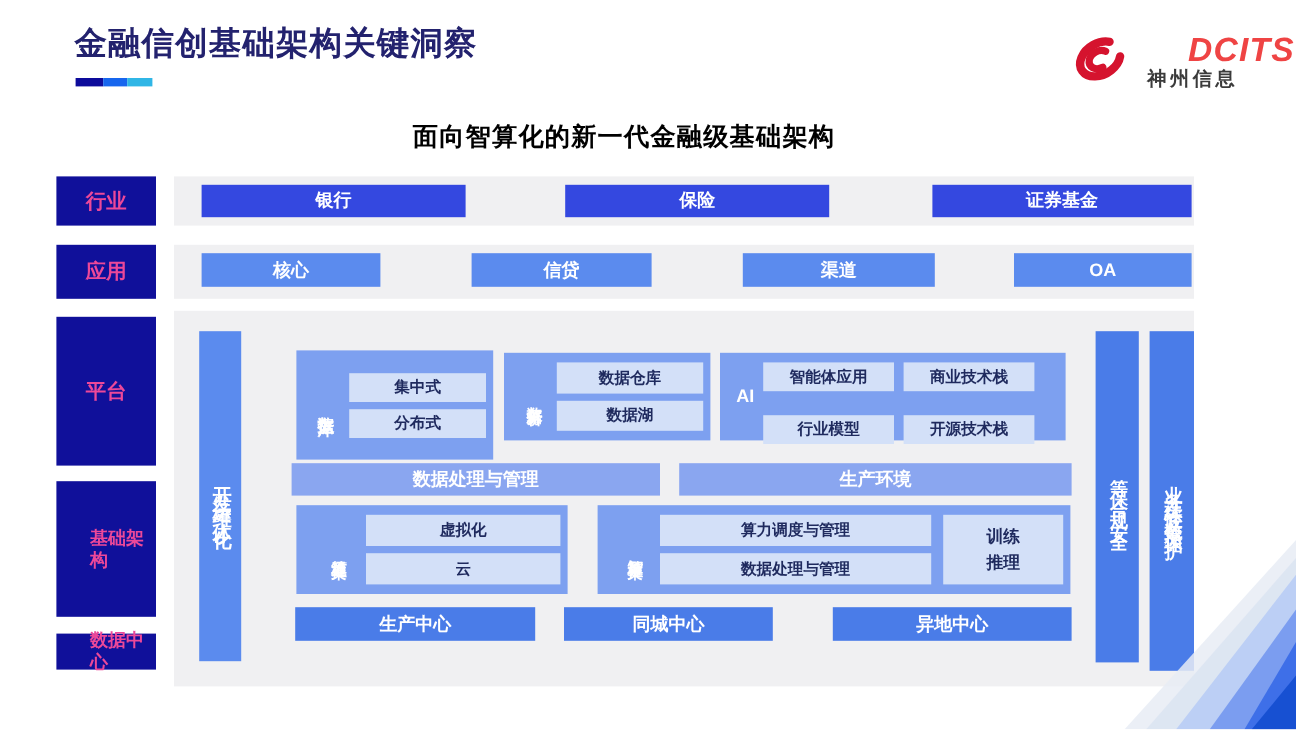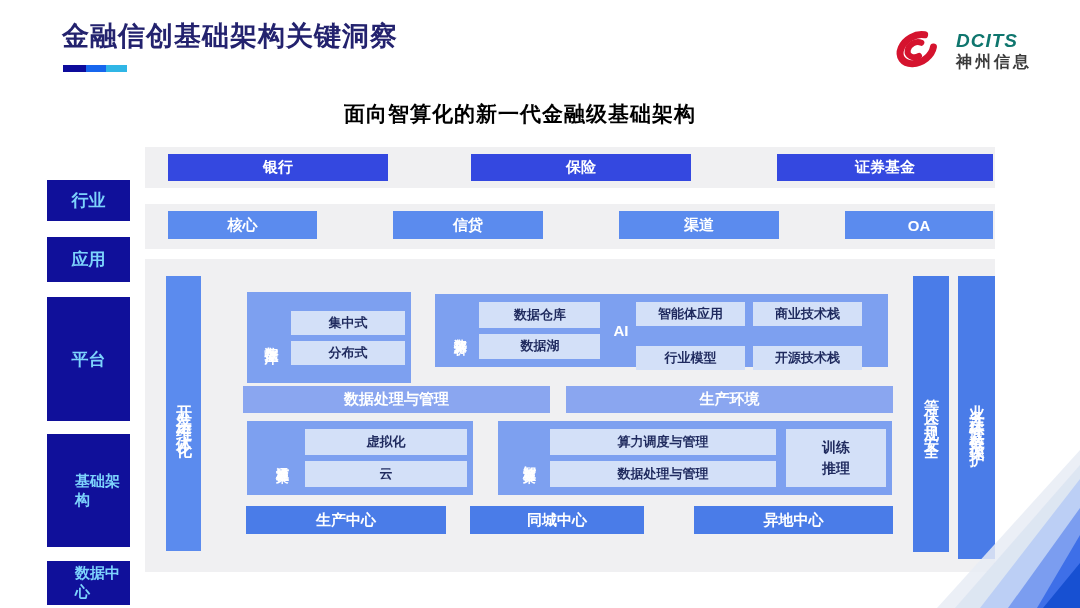--- a/index.html
+++ b/index.html
@@ -10,27 +10,27 @@
 
   
   .title { left:62px; top:18px; font-size:27px; font-weight:bold; color:#23226e; letter-spacing:1px; }
   .underline { left:63px; top:65px; width:64px; height:7px; display:flex; }
   .underline span { height:100%; }
   .u1 { width:23px; background:#0d0b9b; }
   .u2 { width:20px; background:#1766ee; }
   .u3 { width:21px; background:#30b6e6; }
   .logo { left:886px; top:20px; display:flex; align-items:center; gap:8px; }
   .logo-text { display:flex; flex-direction:column; line-height:1.05; }
-  .logo-brand { font-size:19px; font-weight:bold; font-style:italic; color:#0f766e; letter-spacing:1px; }
+  .logo-brand { font-size:28px; font-weight:bold; font-style:italic; color:#ef4444; letter-spacing:1px;margin-left:34px; }
   .logo-company { font-size:16px; font-weight:600; color:#3b3b3b; letter-spacing:3px; margin-top:3px; }
   .subtitle { left:0; top:100px; width:1040px; text-align:center; font-size:21px; font-weight:bold; color:#000000; letter-spacing:1px; }
 
   
-  .layer { left:47px; width:83px; background:#10109a; color:#7dd3fc; font-weight:bold;
-           display:flex; align-items:center; justify-content:center; font-size:17px;margin-top:33px; }
+  .layer { left:47px; width:83px; background:#10109a; color:#ec4899; font-weight:bold;
+           display:flex; align-items:center; justify-content:center; font-size:17px; }
   .layer.small { font-size:15px;padding-left:28px; }
 
   
   .strip { left:145px; width:850px; background:#f0f0f2; }
 
   
   .bx { display:flex; align-items:center; justify-content:center; color:#fff; font-weight:bold; font-size:15px; }
   .bx-strong { background:#3448e0; }
   .bx-med { background:#5b8bee; }
   .bx-env { background:#8aa6f0; }
@@ -85,21 +85,21 @@
       <span class="logo-company">神州信息</span>
     </span>
   </div>
 
   <div class="abs subtitle">面向智算化的新一代金融级基础架构</div>
 
   <div class="abs layer" style="top:147px;height:41px;">行业</div>
   <div class="abs layer" style="top:204px;height:45px;">应用</div>
   <div class="abs layer" style="top:264px;height:124px;">平台</div>
   <div class="abs layer small" style="top:401px;height:113px;">基础架构</div>
-  <div class="abs layer small" style="top:528px;height:44px;">数据中心</div>
+  <div class="abs layer small" style="top:528px;height:30px;">数据中心</div>
 
   <div class="abs strip" style="top:147px;height:41px;"></div>
   <div class="abs bx bx-strong" style="left:168px;top:154px;width:220px;height:27px;">银行</div>
   <div class="abs bx bx-strong" style="left:471px;top:154px;width:220px;height:27px;">保险</div>
   <div class="abs bx bx-strong" style="left:777px;top:154px;width:216px;height:27px;">证券基金</div>
 
   <div class="abs strip" style="top:204px;height:45px;"></div>
   <div class="abs bx bx-med" style="left:168px;top:211px;width:149px;height:28px;">核心</div>
   <div class="abs bx bx-med" style="left:393px;top:211px;width:150px;height:28px;">信贷</div>
   <div class="abs bx bx-med" style="left:619px;top:211px;width:160px;height:28px;">渠道</div>
@@ -114,21 +114,21 @@
   <div class="abs group" style="left:247px;top:292px;width:164px;height:91px;align-items:center;">
     <div class="group-label" style="width:38px;">
       <span class="vtext">数据库</span>
     </div>
     <div class="items-col">
       <div class="inner">集中式</div>
       <div class="inner">分布式</div>
     </div>
   </div>
 
-  <div class="abs group" style="left:435px;top:294px;width:172px;height:73px;">
+  <div class="abs group" style="left:420px;top:294px;width:172px;height:73px;">
     <div class="group-label" style="width:38px;font-size:13px;">
       <span class="vtext">数据分析</span>
     </div>
     <div class="items-col">
       <div class="inner">数据仓库</div>
       <div class="inner">数据湖</div>
     </div>
   </div>
 
   <div class="abs group" style="left:600px;top:294px;width:288px;height:73px;">

